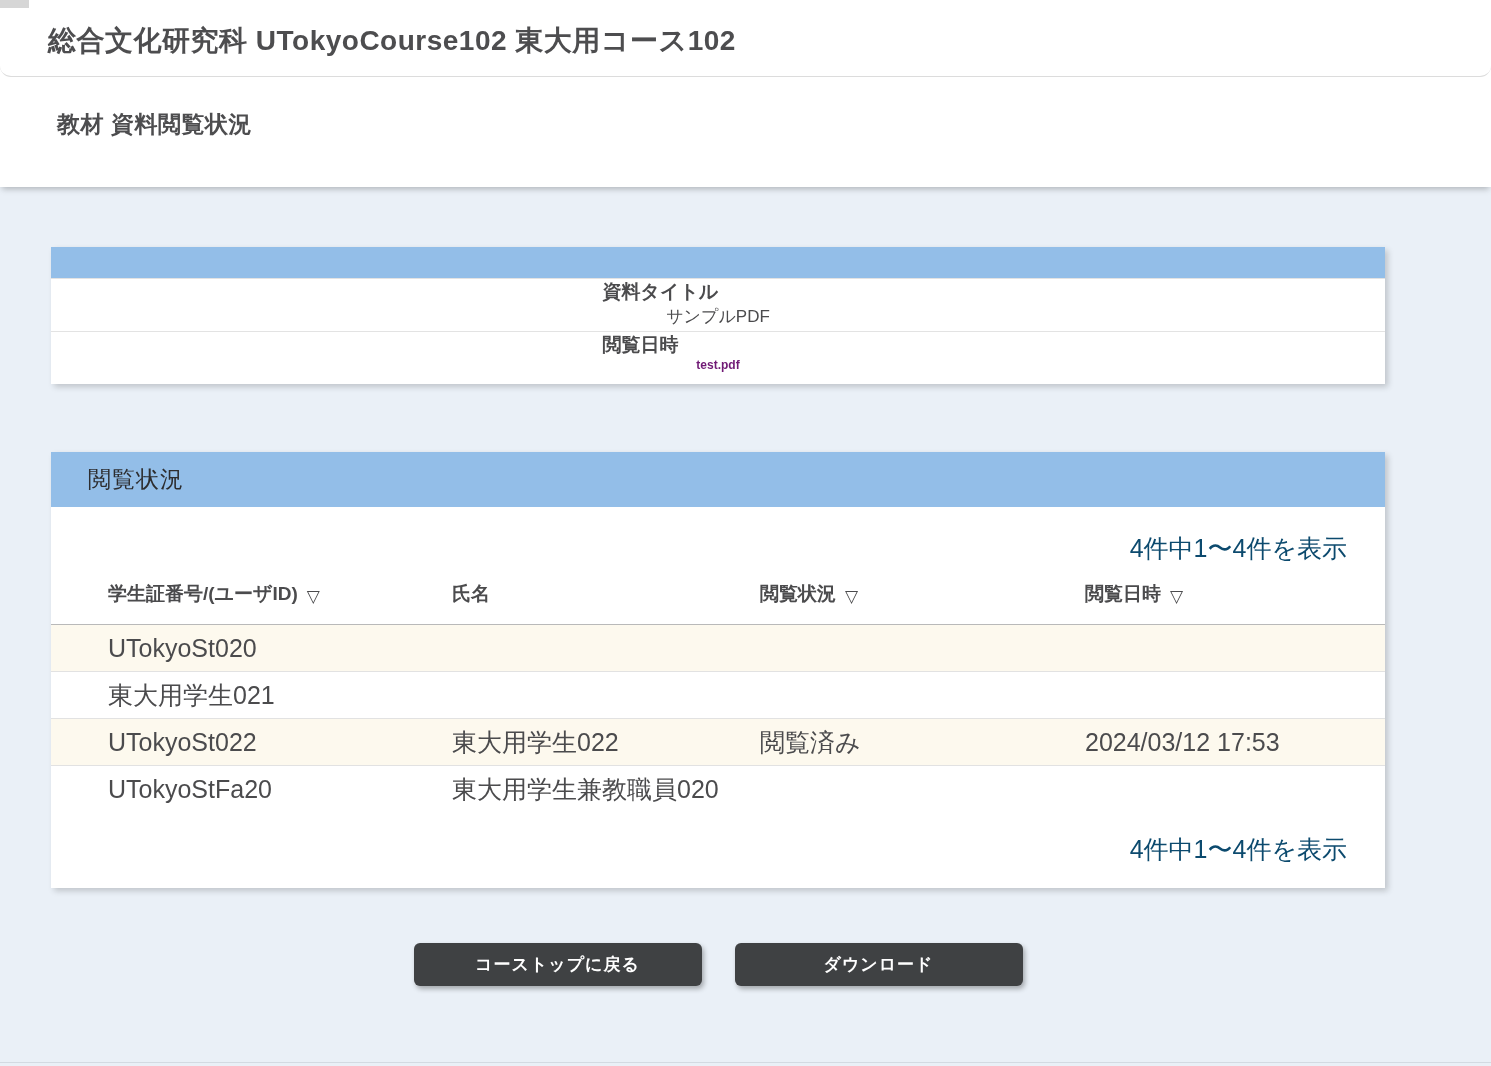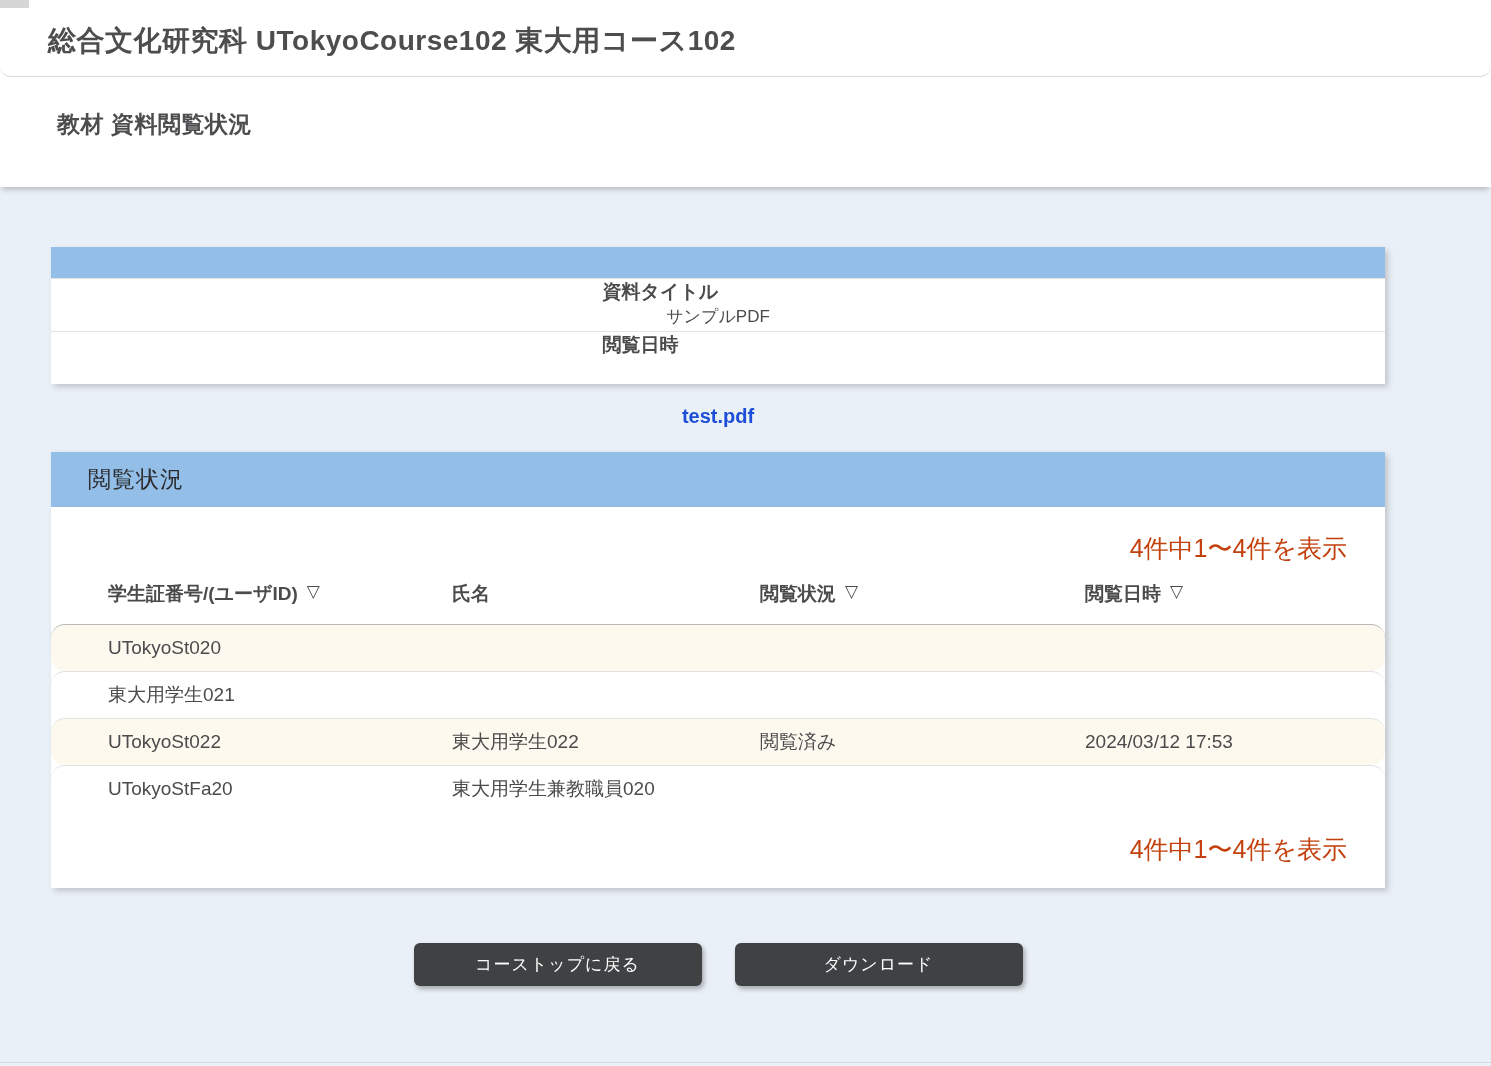--- a/index.html
+++ b/index.html
@@ -57,61 +57,60 @@
   }
   .info-row:first-of-type{border-top:none;}
   .info-label{
     width:268px;
     padding-left:37px;
     font-weight:bold;font-size:19px;color:#4b4b4d;
     flex-shrink:0;
   }
   .info-value{font-size:17px;color:#4b4b4d;}
   .file-link{
-    font-size:20px;font-weight:bold;color:#1d4ed8;text-decoration:none;cursor:pointer;margin-top:47px;
+    font-size:12px;font-weight:bold;color:#701a75;text-decoration:none;cursor:pointer;
   }
 
   
   .panel-2{margin-top:68px;}
   .section-bar{
     background:#93BEE8;
     height:55px;
     display:flex;align-items:center;
     padding-left:37px;
   }
   .section-bar-title{
     font-size:23px;color:#2d2d2f;letter-spacing:1px;
   }
   .count-line{
     text-align:right;
     padding:26px 38px 0 0;
-    font-size:25px;color:#c2410c;
+    font-size:25px;color:#0c4a6e;
     height:30px;line-height:30px;margin-left:12px;
   }
   .count-line.bottom{
     padding:22px 38px 24px 0;
   }
 
   .grid-row{
     display:grid;
     grid-template-columns:344px 308px 325px 1fr;
     padding-left:57px;
     align-items:center;
   }
   .thead-row{
     height:61px;
     font-weight:bold;font-size:19px;color:#4b4b4d;
   }
-  .th-cell{display:flex;align-items:flex-start;gap:9px;}
+  .th-cell{display:flex;align-items:flex-end;gap:9px;}
   .sort-glyph{font-size:17px;color:#4b4b4d;cursor:pointer;}
   .tbody-row{
     height:46px;
-    font-size:19px;color:#4b4b4d;
+    font-size:25px;color:#4b4b4d;
     border-top:1px solid #e2e2e2;
-    border-radius:14px;
   }
   .tbody-row.first{border-top:1px solid #b9b9b9;}
   .tbody-row.cream{background:#FDF9EE;}
   .tbody-row:last-of-type{border-bottom:1px solid #e2e2e2;}
 
   
   .button-row{
     width:1334px;margin-left:51px;
     margin-top:55px;
     display:flex;justify-content:center;gap:33px;
@@ -119,20 +118,21 @@
   .dark-btn{
     width:288px;height:43px;
     background:#3F4143;
     color:#fff;
     border:none;border-radius:6px;
     font-size:17px;
     font-family:"Liberation Sans","DejaVu Sans",sans-serif;
     box-shadow:2px 3px 5px rgba(0,0,0,0.3);
     cursor:pointer;
     letter-spacing:1px;
+    font-weight:bold;
   }
 
   .footer-divider{
     position:absolute;left:0;bottom:3px;width:100%;
     border-top:1px solid #d3dae2;
   }
 </style>
 </head>
 <body>
 

